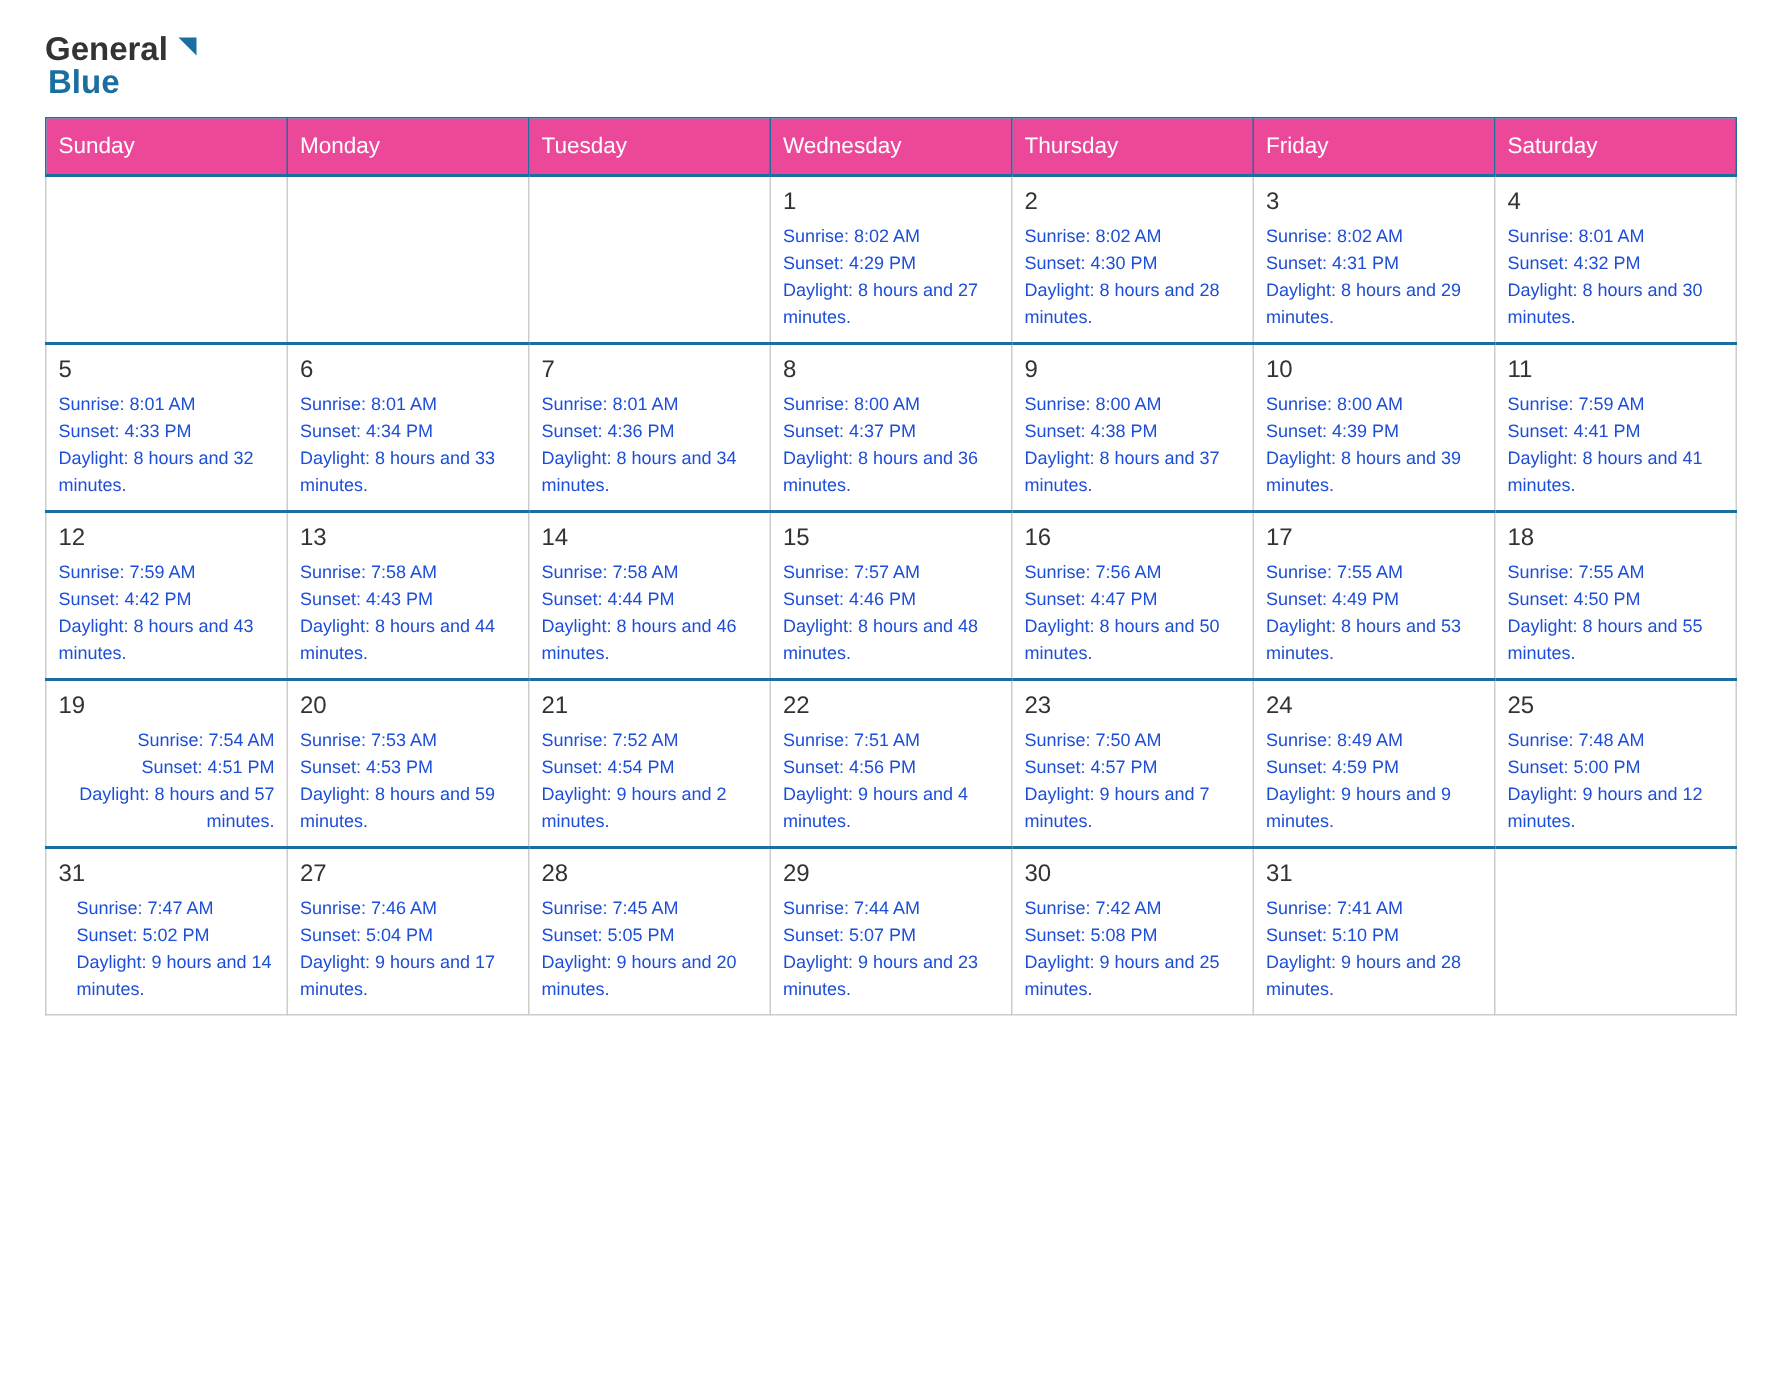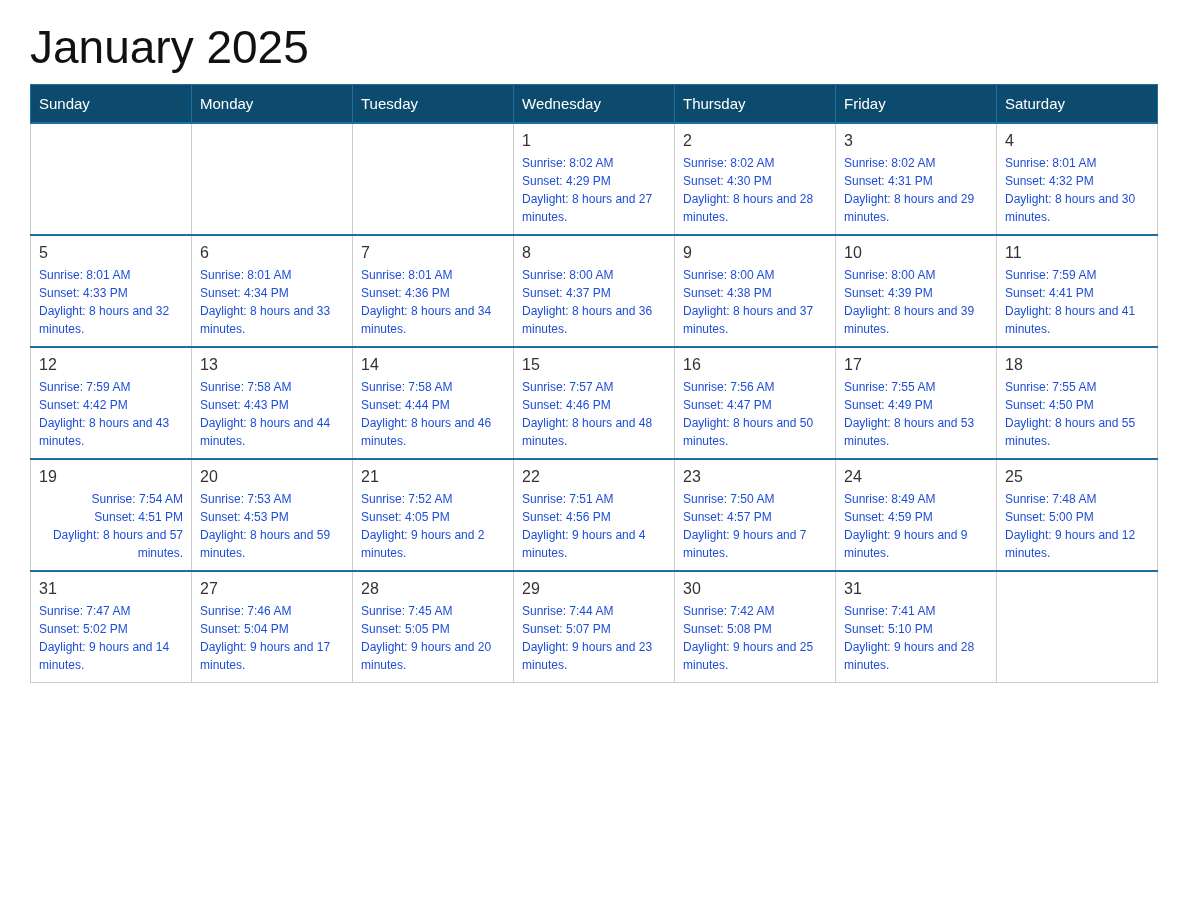--- a/index.html
+++ b/index.html
@@ -43,21 +43,21 @@
       font-size: 20px;
       color: #555;
       margin-top: 4px;
     }
     table {
       width: 100%;
       border-collapse: collapse;
       margin-top: 10px;
     }
     thead tr th {
-      background-color: #0c4a6e;
+      background-color: #ec4899;
       color: #fff;
       padding: 10px 8px;
       font-size: 15px;
       font-weight: normal;
       text-align: left;
       border: 1px solid #1a6fa0;
     }
     tbody tr td {
       vertical-align: top;
       padding: 8px 8px;
@@ -80,22 +80,32 @@
       line-height: 1.5;
     }
     tbody tr td:first-child {
       border-left: 1px solid #ccc;
     }
   </style>
 </head>
 <body>
 
 <div class="header">
+  <div class="logo">
+    <div style="display:flex; flex-direction:column; align-items:flex-start;">
+      <div style="display:flex; align-items:center;">
+        <span class="logo-text-general">General</span>
+        <svg width="22" height="22" viewBox="0 0 22 22" style="margin-left:2px; margin-top:-2px;">
+          <polygon points="5,4 17,4 17,16" fill="#1a6fa0"></polygon>
+        </svg>
+      </div>
+      <span class="logo-text-blue" style="margin-top:-4px; margin-left:2px;">Blue</span>
+    </div>
+  </div>
   <div class="title-section">
-    <div class="calendar-title">January 2025</div>
   </div>
 </div>
 
 <table>
   <thead>
     <tr>
     <th>Sunday</th>
         <th>Monday</th>
         <th>Tuesday</th>
         <th>Wednesday</th>
@@ -231,21 +241,21 @@
         </td>
         <td>
           <div class="day-number">20</div>
           <div class="day-info" style="white-space: pre-line;">Sunrise: 7:53 AM
 Sunset: 4:53 PM
 Daylight: 8 hours and 59 minutes.</div>
         </td>
         <td>
           <div class="day-number">21</div>
           <div class="day-info" style="white-space: pre-line;">Sunrise: 7:52 AM
-Sunset: 4:05 PM
+Sunset: 4:54 PM
 Daylight: 9 hours and 2 minutes.</div>
         </td>
         <td>
           <div class="day-number">22</div>
           <div class="day-info" style="white-space: pre-line;">Sunrise: 7:51 AM
 Sunset: 4:56 PM
 Daylight: 9 hours and 4 minutes.</div>
         </td>
         <td>
           <div class="day-number">23</div>
@@ -262,21 +272,21 @@
         <td>
           <div class="day-number">25</div>
           <div class="day-info" style="white-space: pre-line;">Sunrise: 7:48 AM
 Sunset: 5:00 PM
 Daylight: 9 hours and 12 minutes.</div>
         </td>
       </tr>
       <tr>
         <td>
           <div class="day-number">31</div>
-          <div class="day-info" style="white-space: pre-line;">Sunrise: 7:47 AM
+          <div class="day-info" style="white-space: pre-line; margin-left: 12px;">Sunrise: 7:47 AM
 Sunset: 5:02 PM
 Daylight: 9 hours and 14 minutes.</div>
         </td>
         <td>
           <div class="day-number">27</div>
           <div class="day-info" style="white-space: pre-line;">Sunrise: 7:46 AM
 Sunset: 5:04 PM
 Daylight: 9 hours and 17 minutes.</div>
         </td>
         <td>

